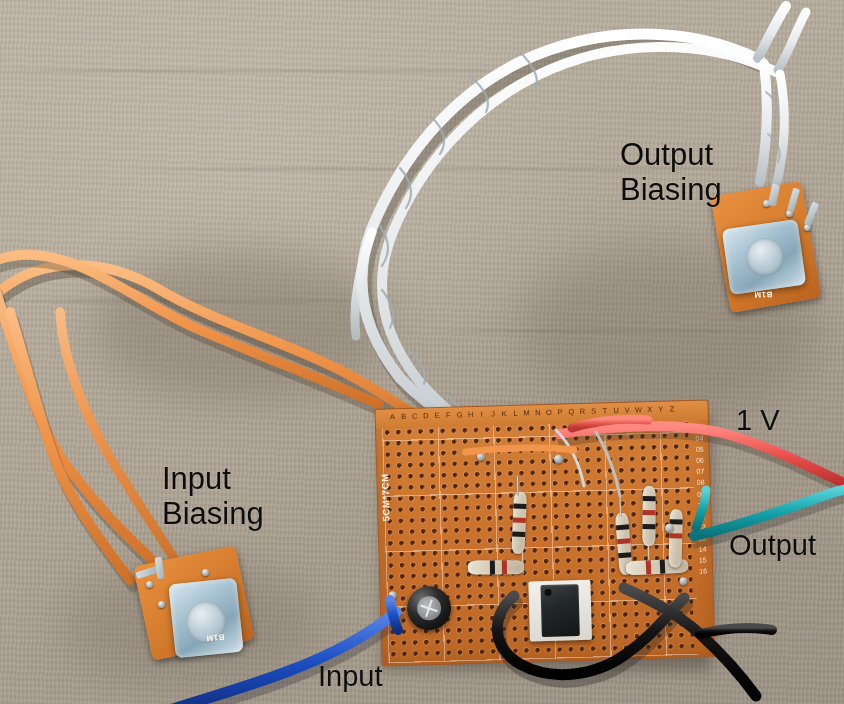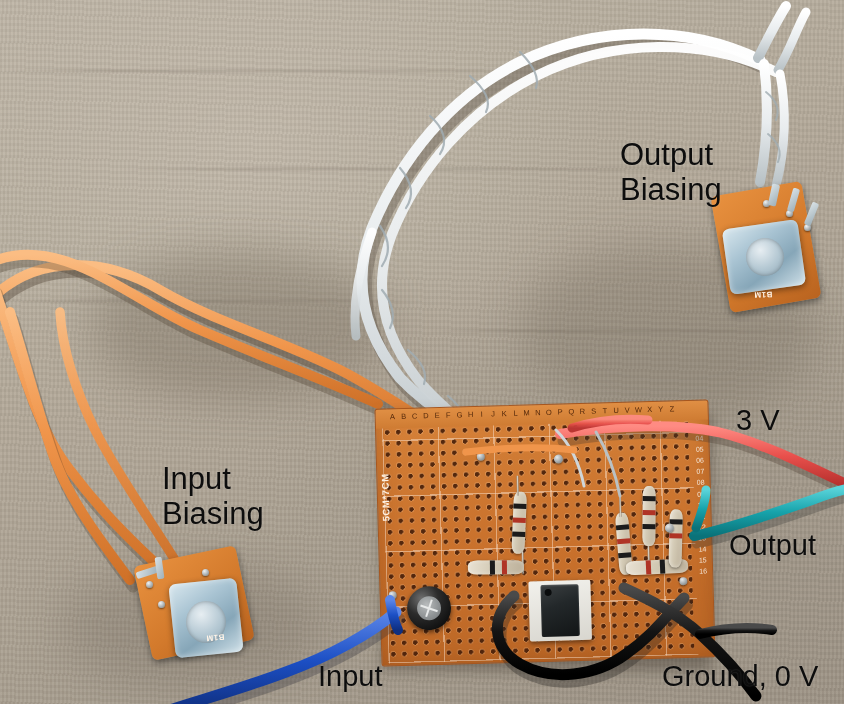--- a/index.html
+++ b/index.html
@@ -512,21 +512,20 @@
   <div class="label" style="left:620px;top:138px;font-size:31px;">
     <div>Output</div>
     <div>Biasing</div>
   </div>
 
   <div class="label" style="left:162px;top:462px;font-size:31px;">
     <div>Input</div>
     <div>Biasing</div>
   </div>
 
-  <div class="label" style="left:736px;top:404px;font-size:29px;">3 V</div>
+  <div class="label" style="left:736px;top:404px;font-size:29px;">1 V</div>
 
   <div class="label" style="left:729px;top:529px;font-size:29px;">Output</div>
 
   <div class="label" style="left:318px;top:660px;font-size:29px;">Input</div>
 
-  <div class="label" style="left:662px;top:660px;font-size:29px;">Ground, 0 V</div>
 
 </div>
 
 </body></html>

